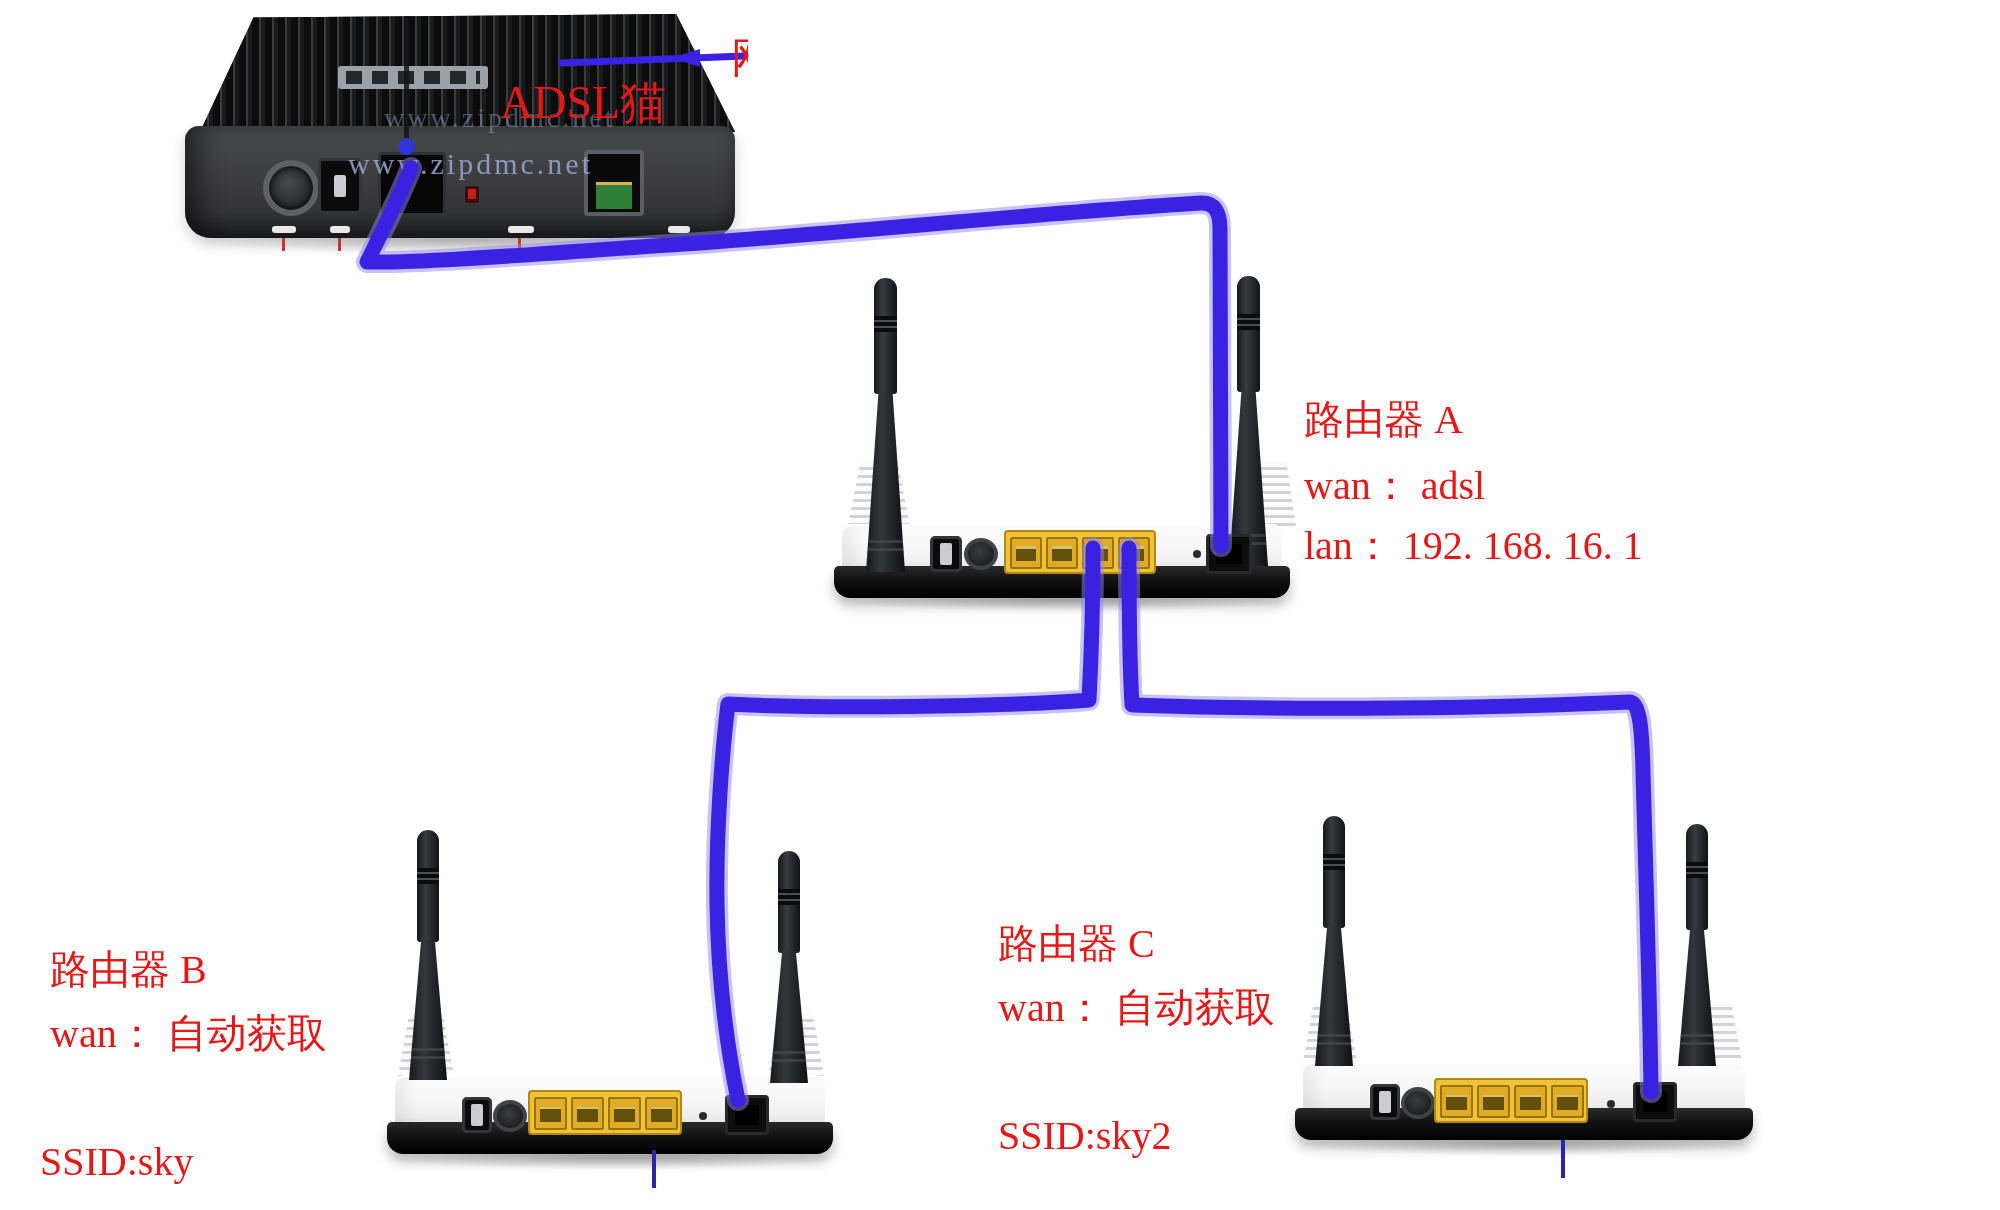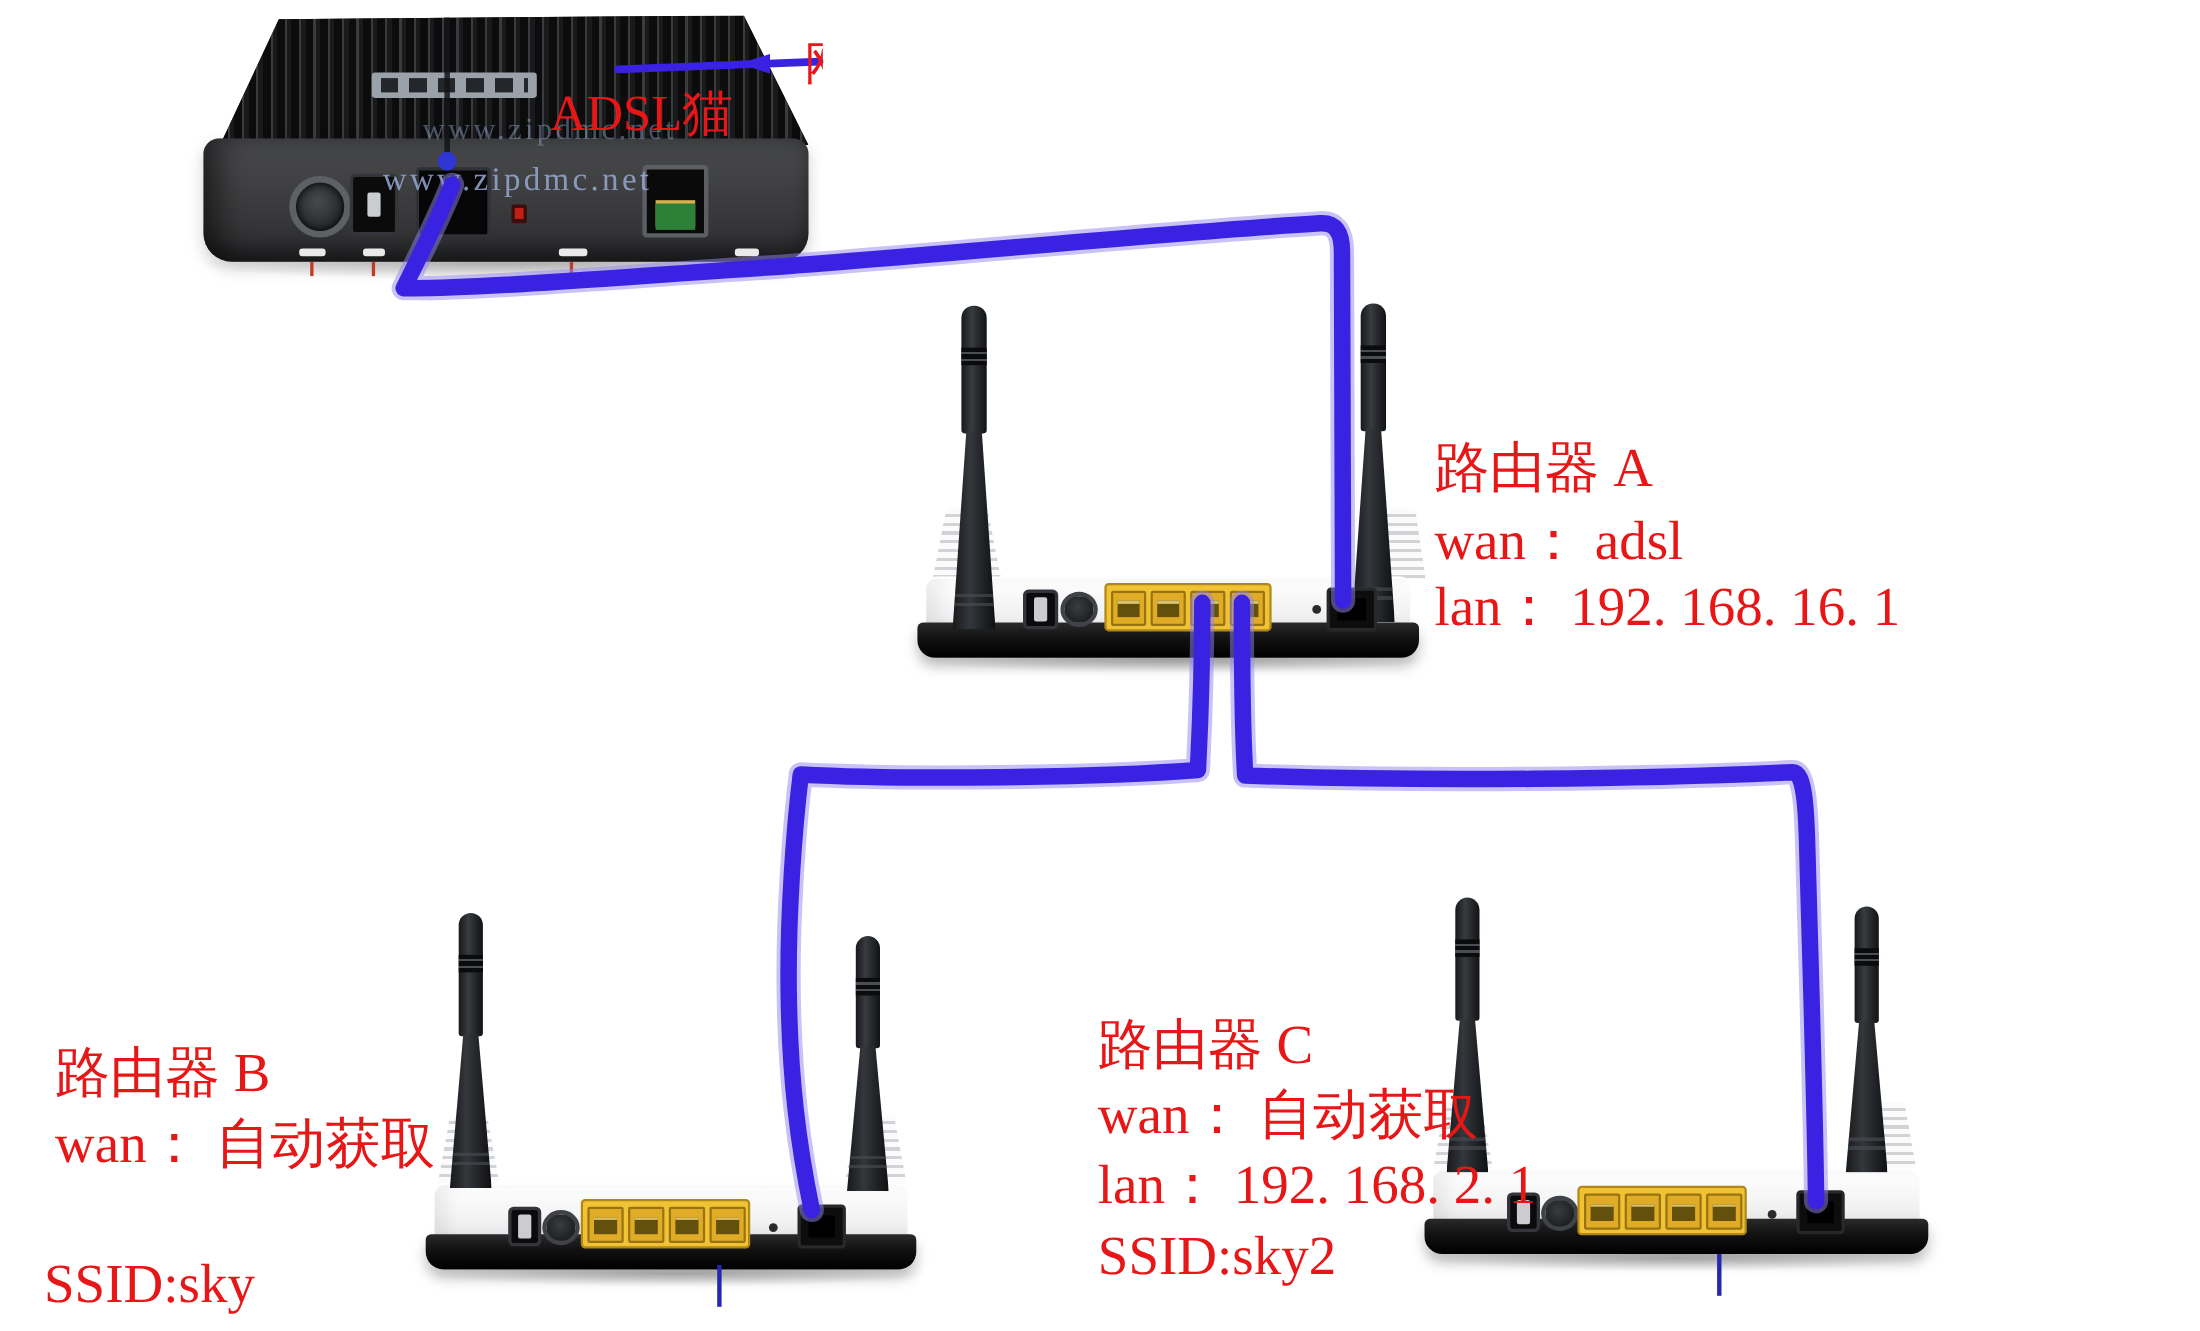--- a/index.html
+++ b/index.html
@@ -1,21 +1,21 @@
 <!DOCTYPE html>
 <html style="--cable-blue: #3a22e2; --cable-glow: #9186f0; --label-red: #e81717; --lan-yellow: #f2c235; --watermark-blue: #96a9d2; --tick-navy: #2626b0;"><head>
 <meta charset="utf-8">
 <style>
   html,body{margin:0;padding:0;background:#fff;}
   #stage{position:relative;width:2000px;height:1210px;background:#ffffff;overflow:hidden;
          font-family:"Liberation Serif","DejaVu Serif",serif;}
   .abs{position:absolute;}
 
   
-  .red-label{color:var(--label-red,#e81717);font-size:50px;line-height:1.1;white-space:pre;}
+  .red-label{color:var(--label-red,#e81717);font-size:40px;line-height:1.1;white-space:pre;}
   .big-red{color:var(--label-red,#e81717);font-size:46px;font-weight:400;white-space:pre;}
 
   
   .wmark{color:var(--watermark-blue,#96a9d2);font-size:28px;letter-spacing:3px;white-space:pre;}
 
   
   .modem-fins{background:
       repeating-linear-gradient(90deg,#0c0c0d 0 7px,#3a3b3e 7px 9px,#191a1c 9px 13px),#121213;
       clip-path:polygon(10% 3%,89% 0,100% 100%,0 100%);}
   .modem-plate{background:#9ba1a9;border-radius:3px;overflow:hidden;}
@@ -200,16 +200,15 @@
   <div class="abs red-label" style="left:1304px;top:398px;">路由器 A</div>
   <div class="abs red-label" style="left:1304px;top:464px;">wan： adsl</div>
   <div class="abs red-label" style="left:1304px;top:524px;">lan： 192. 168. 16. 1</div>
 
   <div class="abs red-label" style="left:50px;top:948px;">路由器 B</div>
   <div class="abs red-label" style="left:50px;top:1012px;">wan： 自动获取</div>
   <div class="abs red-label" style="left:40px;top:1140px;">SSID:sky</div>
 
   <div class="abs red-label" style="left:998px;top:922px;">路由器 C</div>
   <div class="abs red-label" style="left:998px;top:986px;">wan： 自动获取</div>
-  <div class="abs red-label" style="left:998px;top:1050px;">lan： 192. 168. 2. 1</div>
   <div class="abs red-label" style="left:998px;top:1114px;">SSID:sky2</div>
 
 </div>
 
 </body></html>

